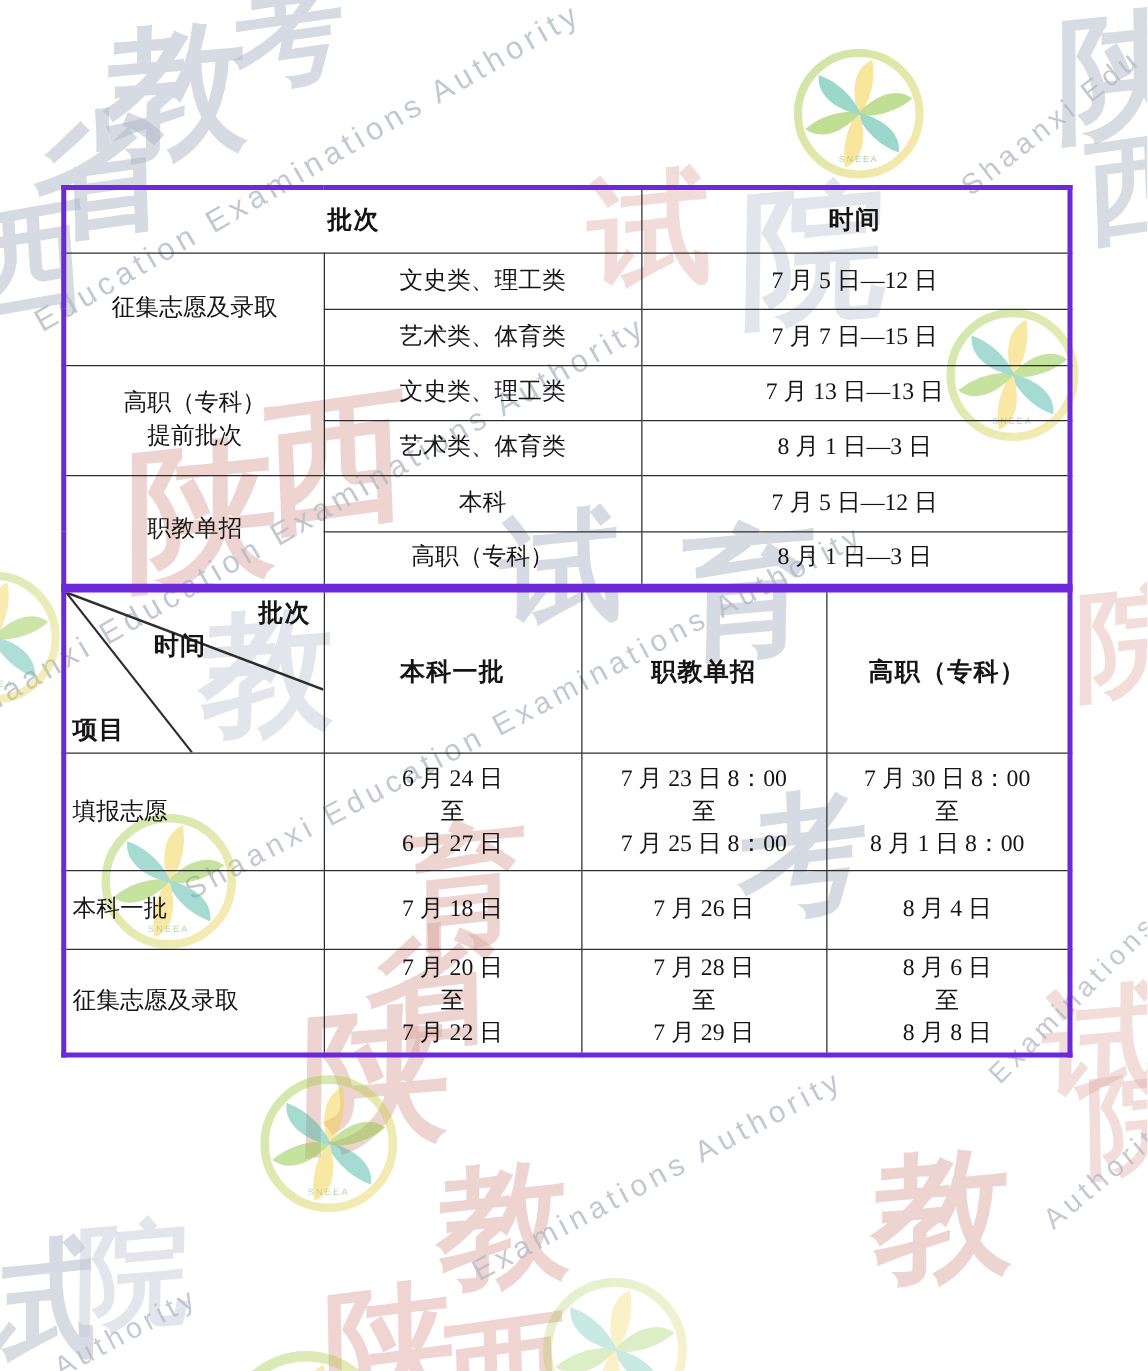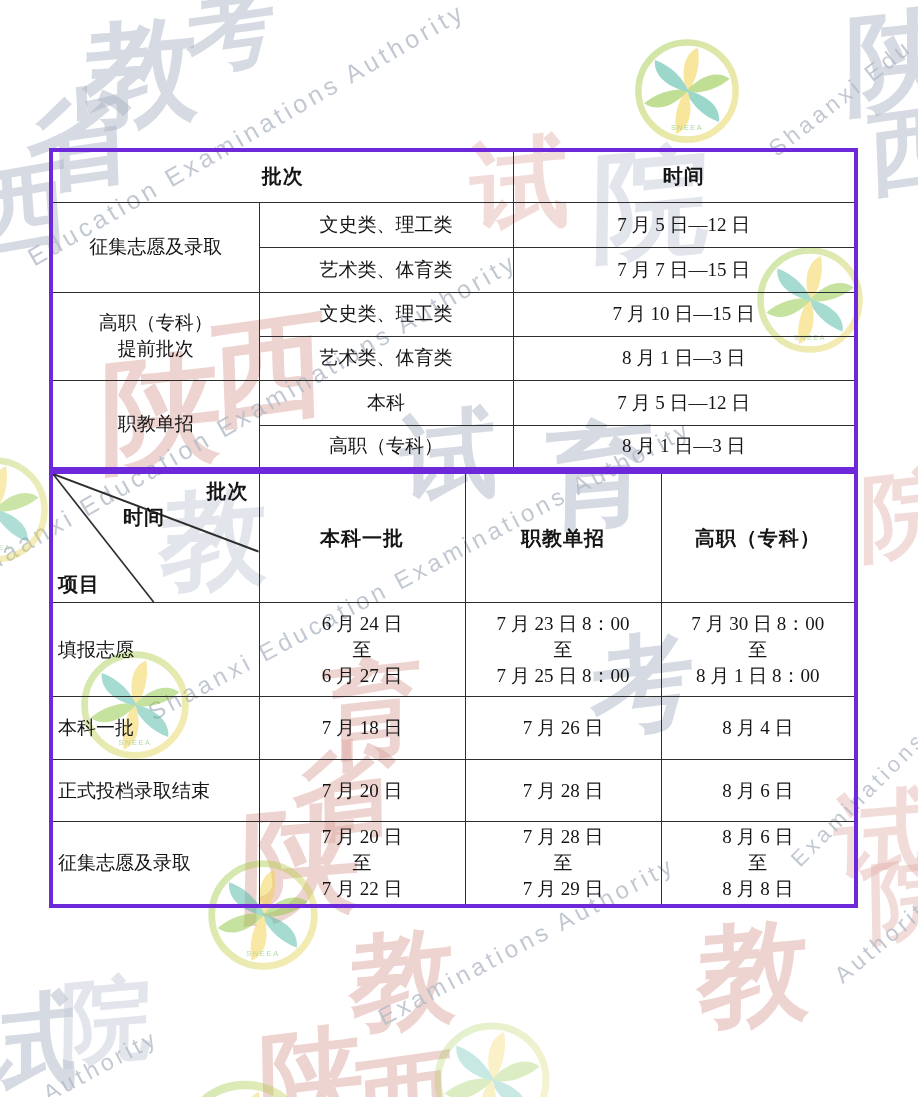--- a/index.html
+++ b/index.html
@@ -227,21 +227,21 @@
         <td>7 月 5 日—12 日</td>
       </tr>
       <tr style="height:45px">
         <td>艺术类、体育类</td>
         <td>7 月 7 日—15 日</td>
       </tr>
       <tr style="height:44px">
         <td rowspan="2">高职（专科）
 提前批次</td>
         <td>文史类、理工类</td>
-        <td>7 月 10 日—15 日</td>
+        <td>7 月 13 日—13 日</td>
       </tr>
       <tr style="height:44px">
         <td>艺术类、体育类</td>
         <td>8 月 1 日—3 日</td>
       </tr>
       <tr style="height:45px">
         <td rowspan="2">职教单招</td>
         <td>本科</td>
         <td>7 月 5 日—12 日</td>
       </tr>
@@ -285,26 +285,20 @@
         <td>7 月 30 日 8：00
 至
 8 月 1 日 8：00</td>
       </tr>
       <tr style="height:63px">
         <td class="proj">本科一批</td>
         <td>7 月 18 日</td>
         <td>7 月 26 日</td>
         <td>8 月 4 日</td>
       </tr>
-      <tr style="height:62px">
-        <td class="proj">正式投档录取结束</td>
-        <td>7 月 20 日</td>
-        <td>7 月 28 日</td>
-        <td>8 月 6 日</td>
-      </tr>
       <tr style="height:84px">
         <td class="proj">征集志愿及录取</td>
         <td>7 月 20 日
 至
 7 月 22 日</td>
         <td>7 月 28 日
 至
 7 月 29 日</td>
         <td>8 月 6 日
 至

